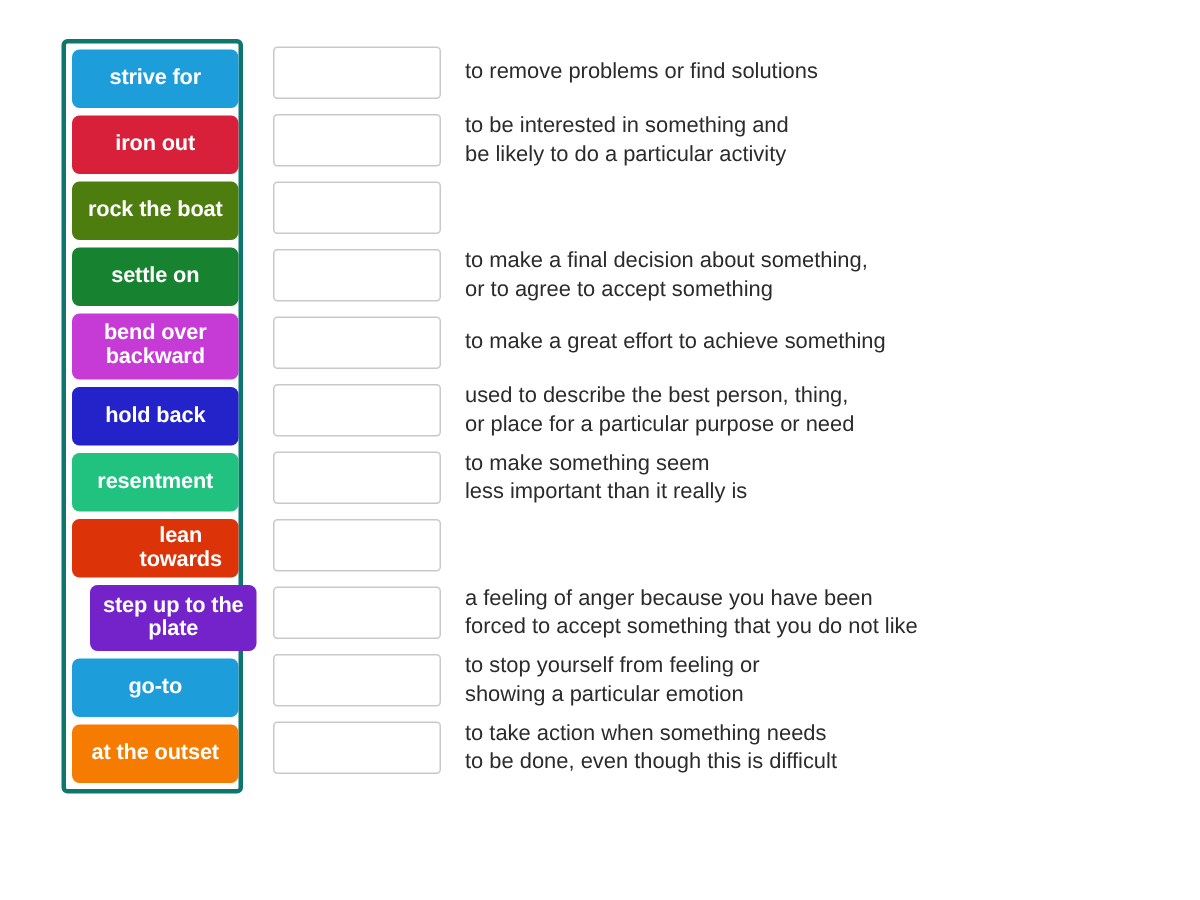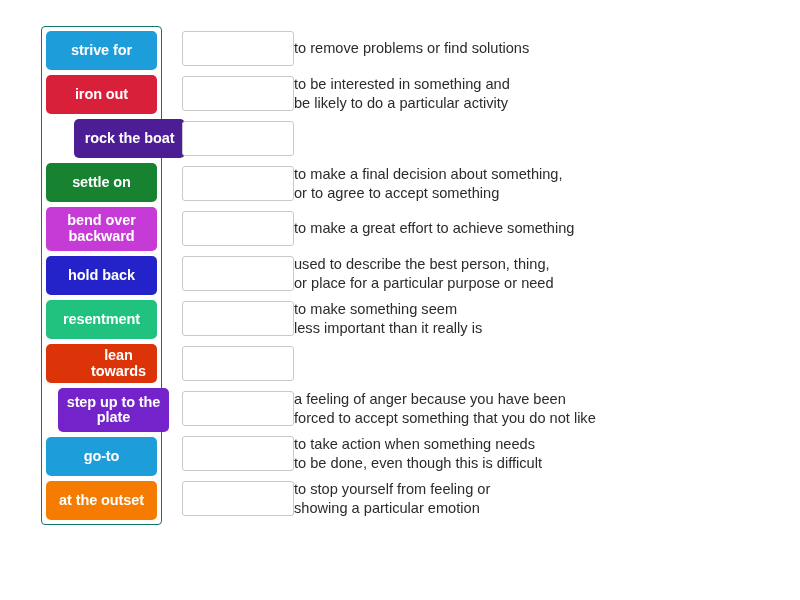--- a/index.html
+++ b/index.html
@@ -19,21 +19,21 @@
     height: 600px;
     display: flex;
     align-items: flex-start;
   }
 
   
   .tiles-panel {
     margin-top: 26px;
     margin-left: 41px;
     width: 121px;
-    border: 1px solid #0f766e;
+    border: 3px solid #0f766e;
     border-radius: 4px;
     background: #ffffff;
     padding: 4px 4px;
     display: flex;
     flex-direction: column;
     gap: 5px;
   }
 
   .tile {
     width: 111px;
@@ -73,35 +73,36 @@
     width: 112px;
     min-width: 112px;
     height: 35px;
     border: 1px solid #c9c9c9;
     border-radius: 3px;
     background: #ffffff;
     cursor: pointer;
   }
 
   .definition {
+    margin-left: 16px;
     font-size: 14.6px;
     color: #2b2b2b;
     line-height: 1.28;
     white-space: pre-line;
   }
 </style>
 </head>
 <body>
 
 <div id="app">
 
   <div class="tiles-panel" id="tiles-panel">
       <div class="tile" style="background: rgb(29, 158, 219);">strive for</div>
       <div class="tile" style="background: rgb(216, 32, 58);">iron out</div>
-      <div class="tile" style="background: #4c1d95; margin-left: 28px;">rock the boat</div>
+      <div class="tile" style="background: #4d7c0f;">rock the boat</div>
       <div class="tile" style="background: rgb(23, 130, 47);">settle on</div>
       <div class="tile two-line" style="background: rgb(198, 58, 214);">bend over
 backward</div>
       <div class="tile" style="background: rgb(35, 35, 201);">hold back</div>
       <div class="tile" style="background: rgb(33, 193, 128);">resentment</div>
       <div class="tile" style="background: rgb(221, 51, 8); padding-left: 37px;">lean towards</div>
       <div class="tile two-line" style="background: rgb(115, 35, 201); margin-left: 12px;">step up to
 the plate</div>
       <div class="tile" style="background: rgb(29, 158, 219);">go-to</div>
       <div class="tile" style="background: rgb(245, 124, 0);">at the outset</div>
@@ -142,23 +143,23 @@
       <div class="row">
         <div class="drop-box"></div>
       </div>
       <div class="row">
         <div class="drop-box"></div>
         <div class="definition">a feeling of anger because you have been
 forced to accept something that you do not like</div>
       </div>
       <div class="row">
         <div class="drop-box"></div>
-        <div class="definition">to take action when something needs
-to be done, even though this is difficult</div>
+        <div class="definition">to stop yourself from feeling or
+showing a particular emotion</div>
       </div>
       <div class="row">
         <div class="drop-box"></div>
-        <div class="definition">to stop yourself from feeling or
-showing a particular emotion</div>
+        <div class="definition">to take action when something needs
+to be done, even though this is difficult</div>
       </div>
     </div>
 
 </div>
 
 </body></html>

